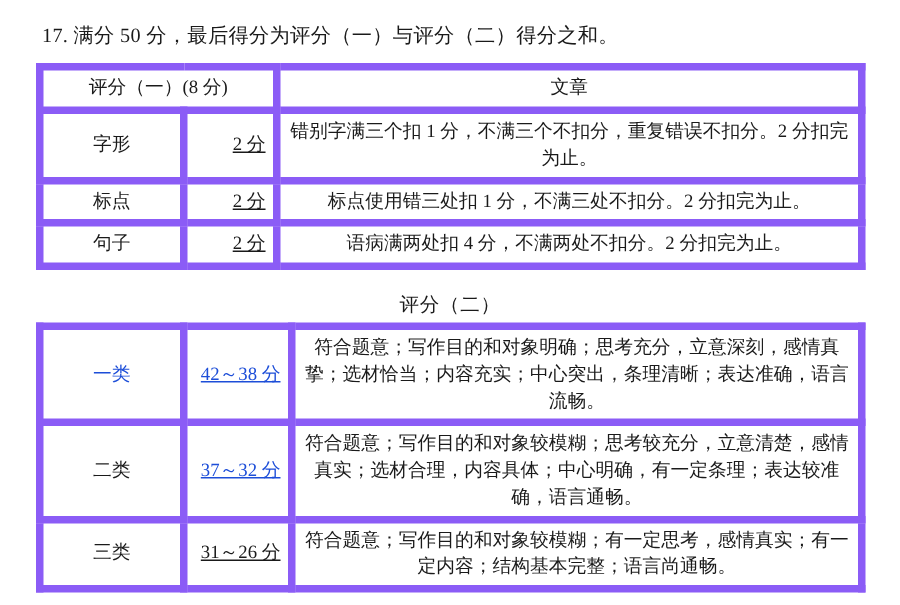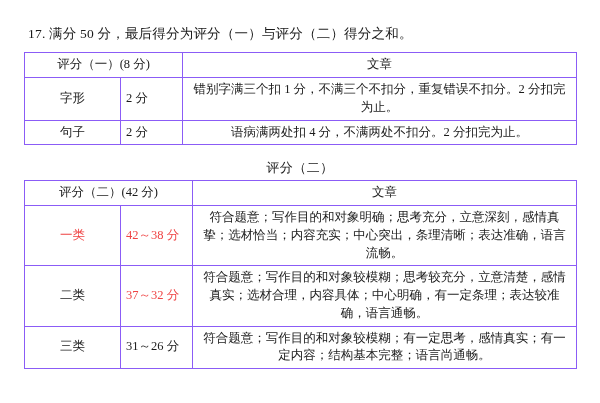--- a/index.html
+++ b/index.html
@@ -12,21 +12,21 @@
     background: #ffffff;
     font-family: "Liberation Serif", "DejaVu Serif", serif;
     color: #1a1a1a;
     overflow: hidden;
   }
   .page {
     width: 600px;
     height: 403px;
     position: relative;
     box-sizing: border-box;
-    padding: 20px 24px 0 24px;
+    padding: 10px 24px 0 24px;
     border-radius: 21px;
   }
   .intro {
     font-size: 13.5px;
     line-height: 1.5;
     margin: 4px 0 8px 4px;
     letter-spacing: 0.2px;
   }
   .section-title {
     text-align: center;
@@ -34,46 +34,47 @@
     margin: 2px 0 3px 0;
     letter-spacing: 0.5px;
   }
   table.grid {
     border-collapse: collapse;
     width: 553px;
     margin: 0 auto;
     table-layout: fixed;
   }
   table.grid td, table.grid th {
-    border: 1px solid #8b5cf6;
+    border: 5px solid #8b5cf6;
     padding: 3px 5px;
     font-size: 12.5px;
     line-height: 1.42;
     vertical-align: middle;
     font-weight: normal;
   }
   .c-label {
     width: 96px;
     text-align: center;
   }
   .c-score {
     width: 62px;
-    text-align: left;
+    text-align: right;
+    text-decoration: underline;
   }
   .c-text {
     text-align: center;
   }
   .hdr td {
     text-align: center;
     font-size: 12.5px;
   }
   .t2 .c-label { width: 96px; }
   .t2 .c-score { width: 72px; }
   .red {
-    color: #ef4444;
+    color: #1d4ed8;
     margin-left: 36px;
   }
   .tall-1 { height: 36px; margin-top: 24px; }
   .tall-2 { height: 30px; }
   .spacer {
     height: 12px;
   }
   .cell-multiline {
     white-space: normal;
   }
@@ -96,42 +97,43 @@
       <tr class="hdr">
         <td colspan="2">评分（一）(8 分)</td>
         <td>文章</td>
       </tr>
       <tr class="tall-1">
         <td class="c-label">字形</td>
         <td class="c-score">2 分</td>
         <td class="c-text cell-multiline">错别字满三个扣 1 分，不满三个不扣分，重复错误不扣分。2 分扣完为止。</td>
       </tr>
       <tr>
+        <td class="c-label">标点</td>
+        <td class="c-score">2 分</td>
+        <td class="c-text">标点使用错三处扣 1 分，不满三处不扣分。2 分扣完为止。</td>
+      </tr>
+      <tr>
         <td class="c-label">句子</td>
         <td class="c-score">2 分</td>
         <td class="c-text">语病满两处扣 4 分，不满两处不扣分。2 分扣完为止。</td>
       </tr>
     </tbody>
   </table>
 
   <div class="spacer"></div>
 
   <div class="section-title">评分（二）</div>
 
   <table class="grid t2">
     <colgroup>
       <col class="c-label">
         <col class="c-score">
         <col class="c-text">
     </colgroup>
     <tbody>
-      <tr class="hdr">
-        <td colspan="2">评分（二）(42 分)</td>
-        <td>文章</td>
-      </tr>
       <tr class="tall-2">
         <td class="c-label red">一类</td>
         <td class="c-score red">42～38 分</td>
         <td class="c-text cell-multiline">符合题意；写作目的和对象明确；思考充分，立意深刻，感情真挚；选材恰当；内容充实；中心突出，条理清晰；表达准确，语言流畅。</td>
       </tr>
       <tr class="tall-2">
         <td class="c-label">二类</td>
         <td class="c-score red">37～32 分</td>
         <td class="c-text cell-multiline">符合题意；写作目的和对象较模糊；思考较充分，立意清楚，感情真实；选材合理，内容具体；中心明确，有一定条理；表达较准确，语言通畅。</td>
       </tr>

